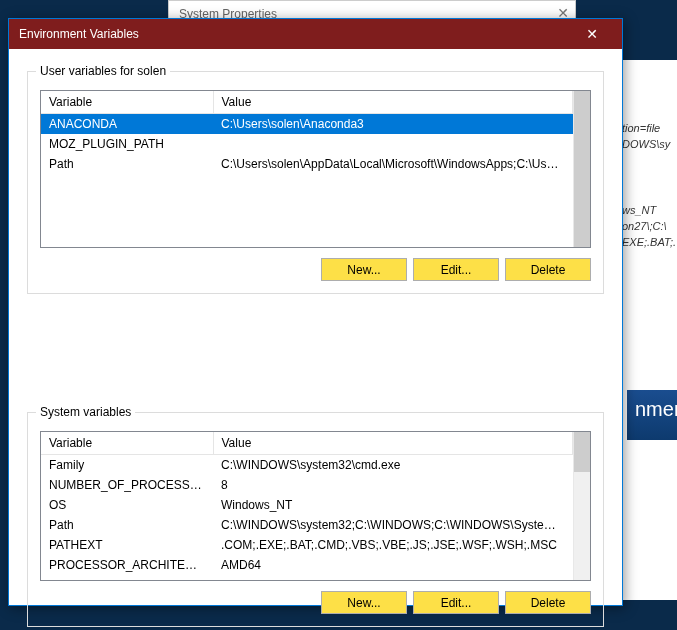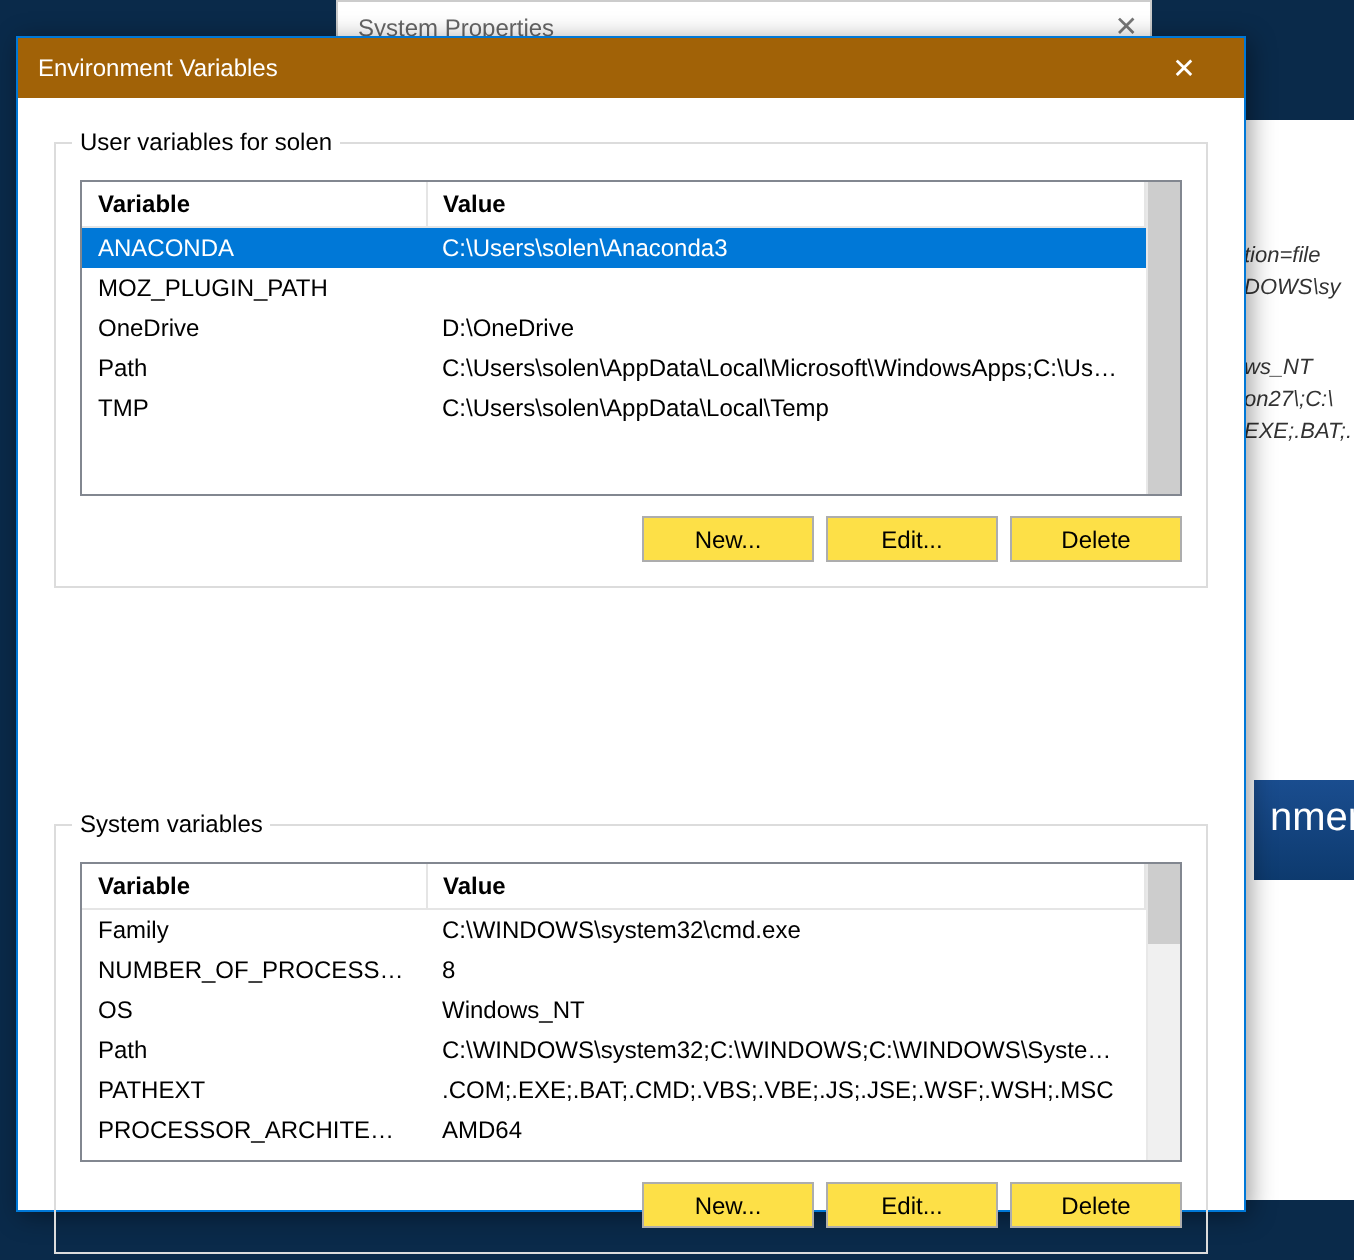--- a/index.html
+++ b/index.html
@@ -54,21 +54,21 @@
     left: 8px; top: 18px;
     width: 615px;
     height: 588px;
     background: #fff;
     border: 1px solid #0078d7;
     box-shadow: 2px 2px 12px rgba(0,0,0,0.4);
     display: flex;
     flex-direction: column;
   }
   .titlebar {
-    background: #a16207;
+    background: #7f1d1d;
     color: #fff;
     height: 30px;
     display: flex;
     align-items: center;
     padding: 0 10px;
     font-size: 12px;
   }
   .titlebar .title { flex: 1; }
   .titlebar .close-btn {
     width: 40px; height: 30px;
@@ -115,21 +115,21 @@
     background: #cdcdcd;
     width: 100%;
   }
   table {
     border-collapse: collapse;
     width: calc(100% - 17px);
     table-layout: fixed;
   }
   th {
     text-align: left;
-    font-weight: bold;
+    font-weight: normal;
     padding: 4px 8px;
     background: #fff;
     border-right: 1px solid #e5e5e5;
     border-bottom: 1px solid #e5e5e5;
     font-size: 12px;
     height: 22px;
   }
   .col-var { width: 172px; }
   td {
     padding: 3px 8px;
@@ -174,21 +174,21 @@
 <body>
 
 <div class="bg-parent">
   <span>System Properties</span>
   <span class="close">✕</span>
 </div>
 
 <div class="bg-right">
   <div style="margin-top:60px">tion=file</div>
   <div>DOWS\sy</div>
-  <div style="margin-top:24px">ws_NT</div>
+  <div style="margin-top:50px">ws_NT</div>
   <div>on27\;C:\</div>
   <div>EXE;.BAT;.</div>
 </div>
 <div class="bg-banner">
   <span>nmen</span>
 </div>
 
 <div class="dialog">
   <div class="titlebar">
     <span class="title">Environment Variables</span>
@@ -217,30 +217,22 @@
           <tbody id="user-rows">
               <tr class="selected">
                 <td>ANACONDA</td>
                 <td>C:\Users\solen\Anaconda3</td>
               </tr>
               <tr>
                 <td>MOZ_PLUGIN_PATH</td>
                 <td></td>
               </tr>
               <tr>
-                <td>OneDrive</td>
-                <td>D:\OneDrive</td>
-              </tr>
-              <tr>
                 <td>Path</td>
                 <td>C:\Users\solen\AppData\Local\Microsoft\WindowsApps;C:\Users\s...</td>
-              </tr>
-              <tr>
-                <td>TMP</td>
-                <td>C:\Users\solen\AppData\Local\Temp</td>
               </tr>
             </tbody>
         </table>
         <div class="table-scroll">
           <div class="scroll-thumb" style="height:100%"></div>
         </div>
       </div>
 
       <div class="button-row">
         <button class="btn">New...</button>

